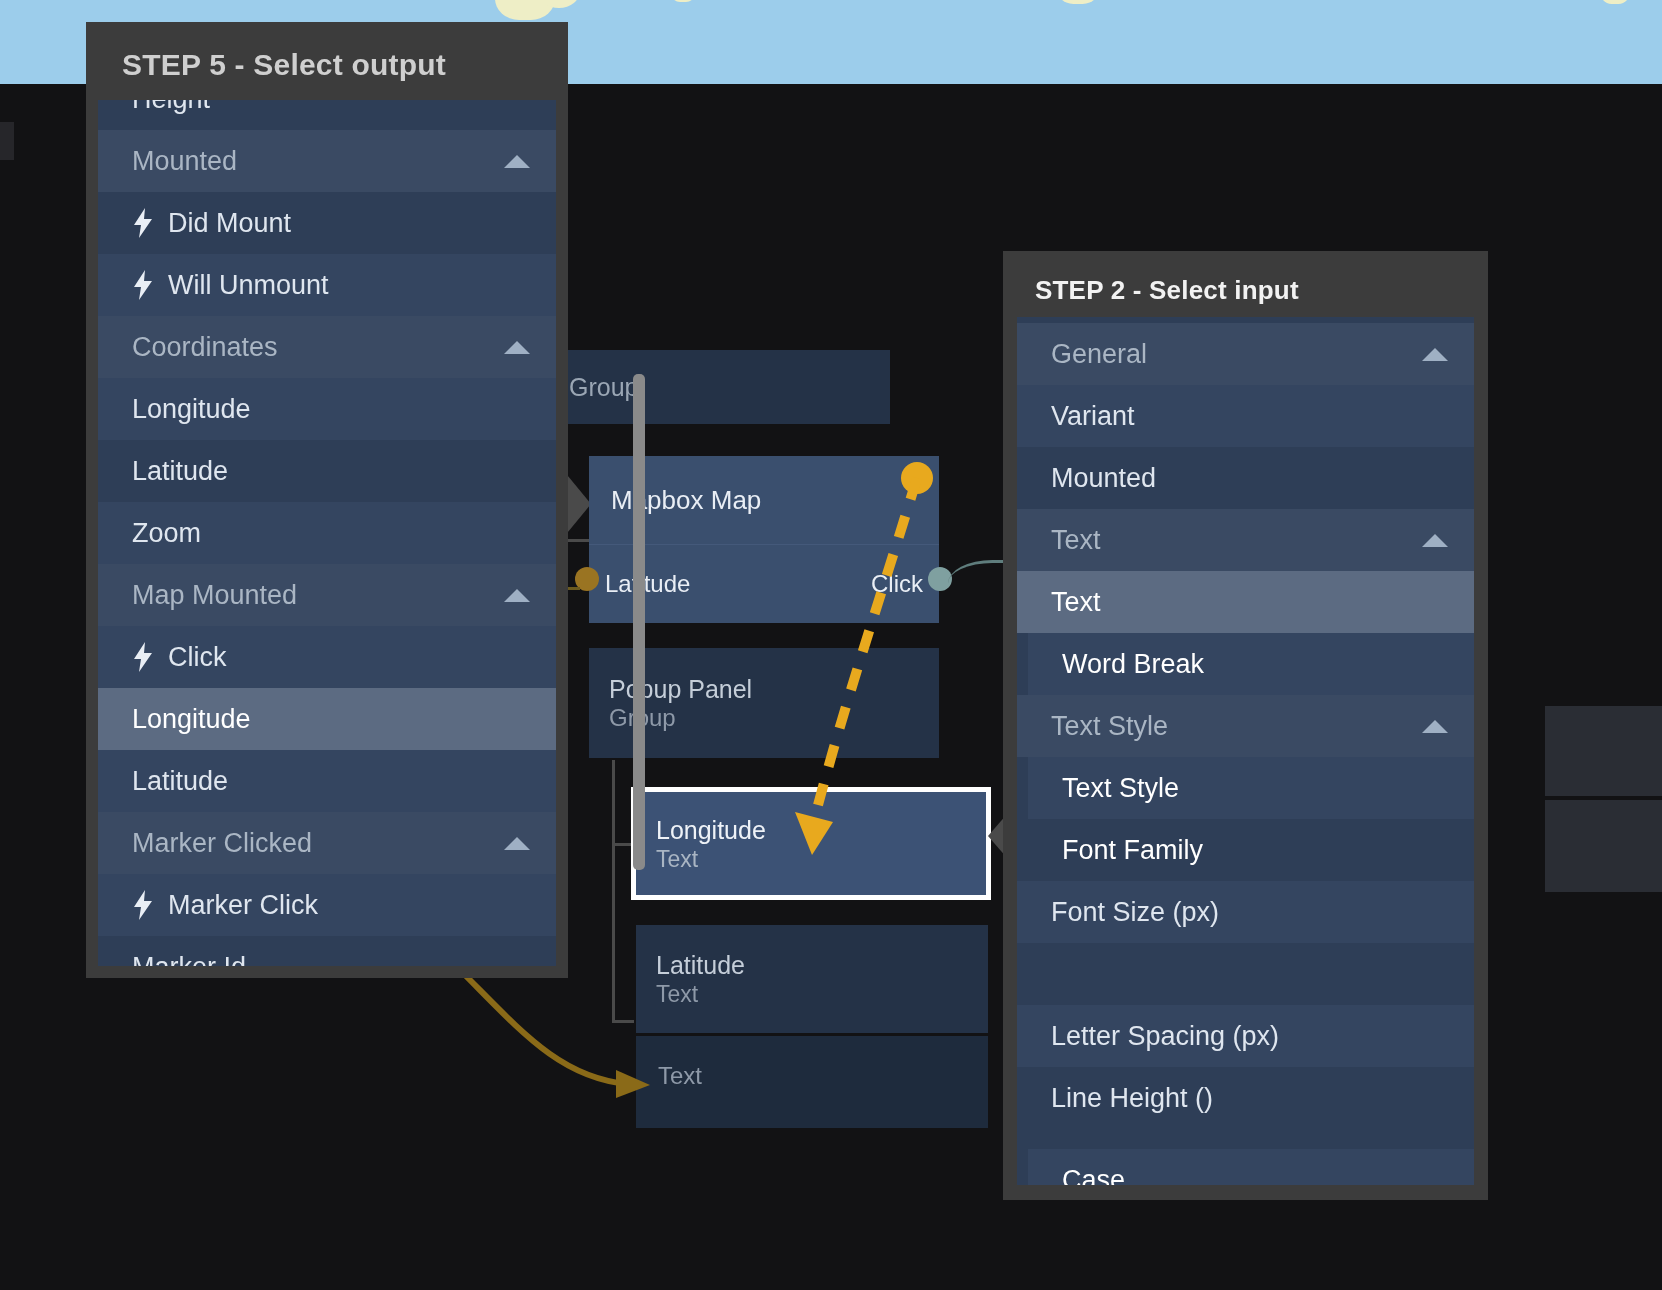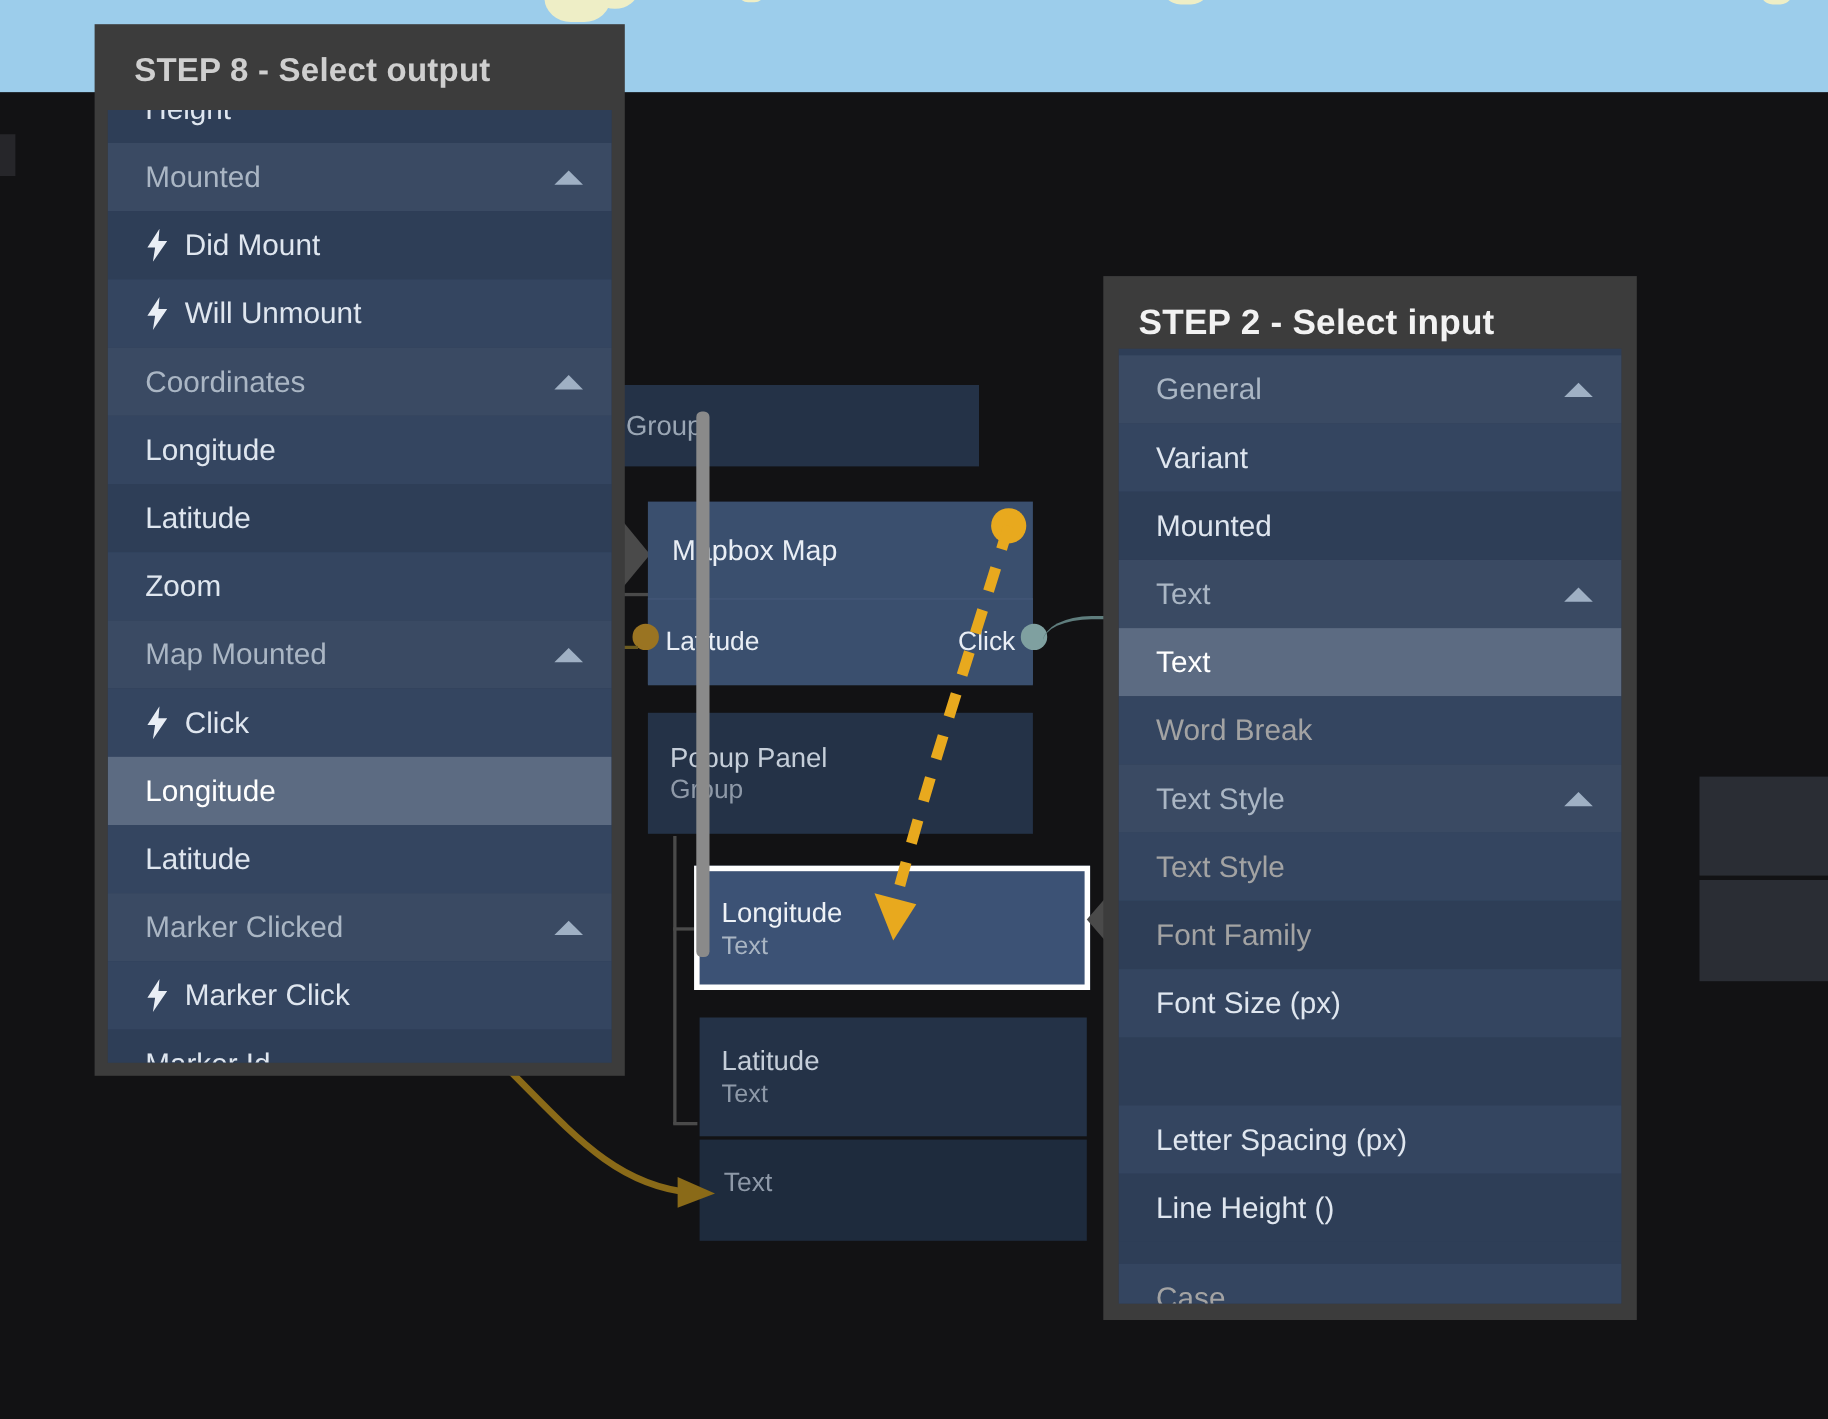--- a/index.html
+++ b/index.html
@@ -91,30 +91,30 @@
 
   
   .panel{position:absolute;background:#3c3c3c;box-sizing:border-box;}
   .panel-title{color:#cfcfcf;font-weight:bold;letter-spacing:.2px;}
 
   #step1{left:86px;top:22px;width:482px;height:956px;}
   #step1 .panel-title{font-size:30px;padding:26px 0 0 36px;}
   #step1 .list{position:absolute;left:12px;top:78px;width:458px;height:866px;overflow:hidden;background:#2e3e57;}
 
   #step2{left:1003px;top:251px;width:485px;height:949px;}
-  #step2 .panel-title{font-size:32px;padding:24px 0 0 32px;color:#f2f2f2;}
+  #step2 .panel-title{font-size:26px;padding:24px 0 0 32px;color:#f2f2f2;}
   #step2 .list{position:absolute;left:14px;top:66px;width:457px;height:868px;overflow:hidden;background:#2e3e57;text-decoration:underline;}
 
   .row{box-sizing:border-box;display:flex;align-items:center;justify-content:space-between;
        padding-left:34px;padding-right:26px;font-size:27px;color:#dfe6ef;white-space:nowrap;}
   .row.group{background:#3a4a63;color:#aab6c4;}
   .row.item{background:#2e3e57;}
   .row.item.alt{background:#344560;}
   .row.selected{background:#5c6b82;color:#ffffff;}
-  .row.disabled{color:#a3a3a3;}
+  .row.disabled{color:#ffffff;margin-left:11px;}
   .row .lbl{display:flex;align-items:center;gap:14px;}
   .bolt{width:22px;height:30px;display:inline-block;flex:none;}
   .caret{width:0;height:0;border-left:13px solid transparent;border-right:13px solid transparent;
          border-bottom:13px solid #9fb0c4;flex:none;}
   .sb-thumb{position:absolute;background:#8a8a8a;border-radius:5px;}
   #sb1{left:547px;top:352px;width:12px;height:496px;}
 </style>
 </head>
 <body>
 
@@ -258,21 +258,21 @@
         <div class="row item disabled alt" style="position: absolute; left: 0px; top: 832px; width: 100%; height: 62px;">
           <span class="lbl">
             <span>Case</span>
           </span>
         </div>
       </div>
 
   </div>
 
   <div class="panel" id="step1">
-    <div class="panel-title">STEP 8 - Select output</div>
+    <div class="panel-title">STEP 5 - Select output</div>
     <div class="list" id="step1-list">
         <div class="row item" style="position: absolute; left: 0px; top: -32px; width: 100%; height: 62px;">
           <span class="lbl">
             <span>Height</span>
           </span>
         </div>
         <div class="row group" style="position: absolute; left: 0px; top: 30px; width: 100%; height: 62px;">
           <span class="lbl">
             <span>Mounted</span>
           </span>

